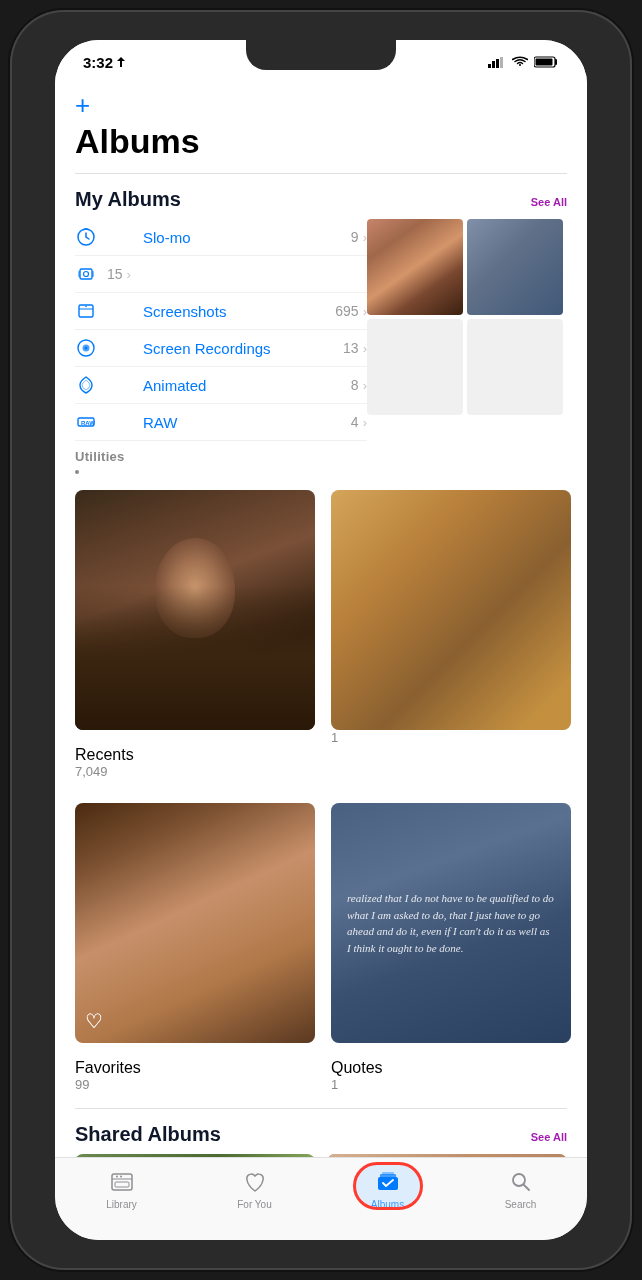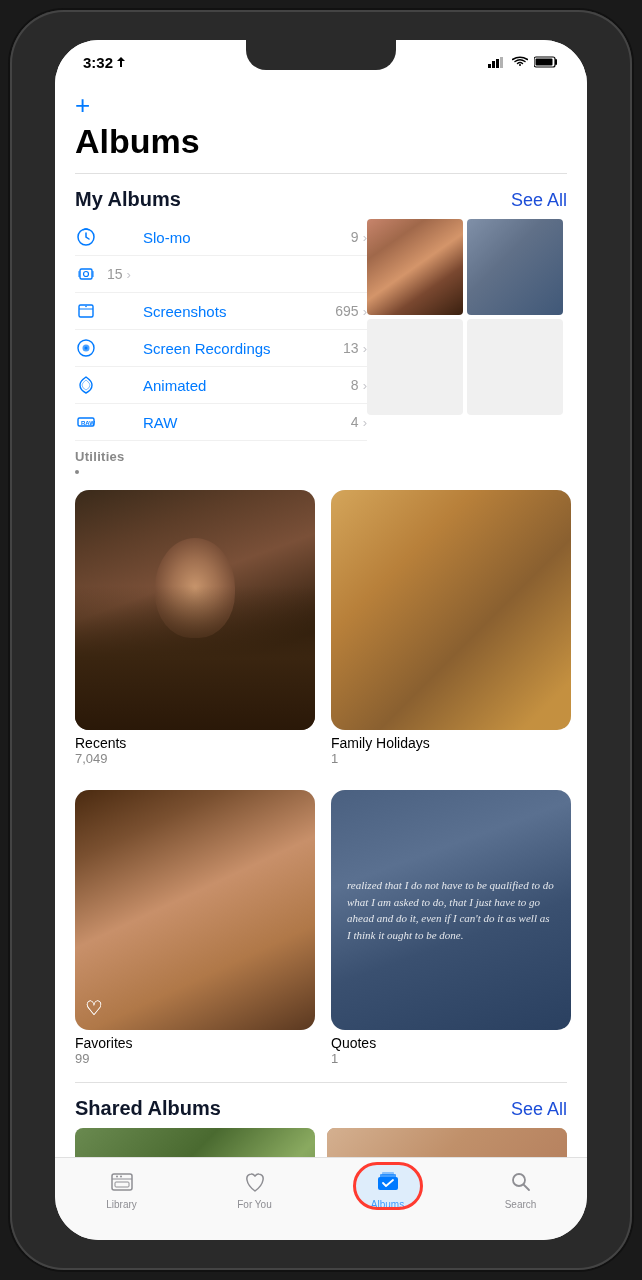--- a/index.html
+++ b/index.html
@@ -121,24 +121,25 @@
       padding: 14px 20px 8px 20px;
     }
 
     .section-title {
       font-size: 20px;
       font-weight: 700;
       color: #0f172a;
     }
 
     .see-all {
-      font-size: 18px;
-      color: #1d4ed8;
+      font-size: 11px;
+      color: #a21caf;
       text-decoration: none;
       cursor: pointer;
+      font-weight: bold;
     }
 
     
     .album-list {
       padding: 0 20px;
       display: flex;
       gap: 0;
     }
 
     .album-list-left {
@@ -245,30 +246,30 @@
 
     .album-card {
       flex-shrink: 0;
       width: 240px;
       cursor: pointer;
     }
 
     .album-thumb {
       width: 240px;
       height: 240px;
-      border-radius: 14px;
+      border-radius: 8px;
       overflow: hidden;
       background: #e5e5e5;
     }
 
     .album-card-name {
-      font-size: 14px;
+      font-size: 16px;
       font-weight: 500;
       color: #000;
-      margin-top: 5px;
+      margin-top: 16px;
     }
 
     .album-card-count {
       font-size: 13px;
       color: #888;
     }
 
     
     .photo-recents {
       width: 100%;
@@ -593,21 +594,20 @@
             <div class="photo-recents"></div>
           </div>
           <div class="album-card-name">Recents</div>
           <div class="album-card-count">7,049</div>
         </div>
 
         <div class="album-card">
           <div class="album-thumb">
             <div class="photo-holidays"></div>
           </div>
-          <div class="album-card-name">Family Holidays</div>
           <div class="album-card-count">1</div>
         </div>
 
         <div class="album-card">
           <div class="album-thumb" style="background:#e0e0e0;"></div>
           <div class="album-card-name">J</div>
           <div class="album-card-count">0</div>
         </div>
       </div>
 

